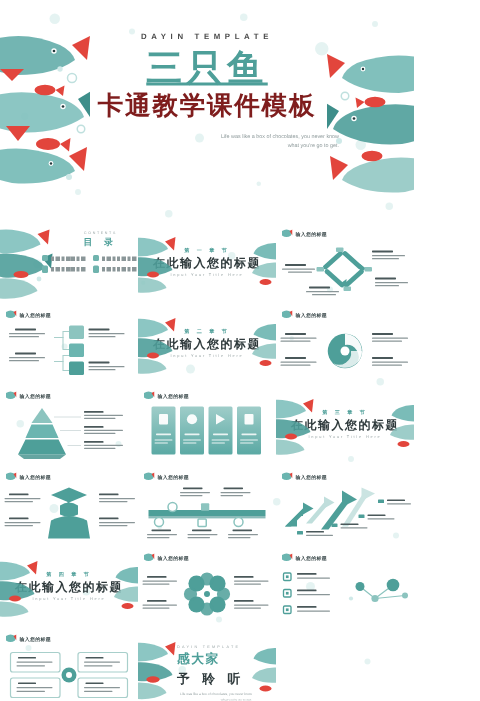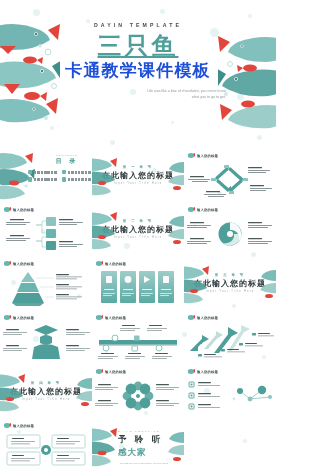--- a/index.html
+++ b/index.html
@@ -20,21 +20,21 @@
   .hero { position:relative; height:148px; overflow:hidden; z-index:2; }
   .hero-center { position:absolute; left:0; right:0; top:22px; text-align:center; }
   .kicker {
     font-size:5.2px; letter-spacing:3.1px; color:#4a4a4a; font-weight:bold;
   }
   .title-cn {
     font-size:24px; font-weight:bold; color:#4e9f99; letter-spacing:3px;
     margin-top:5px; line-height:1.05;text-decoration:underline;
   }
   .subtitle-cn {
-    font-size:17px; font-weight:bold; color:#1d4ed8; letter-spacing:1.2px;
+    font-size:17px; font-weight:bold; color:#7f1d1d; letter-spacing:1.2px;
     margin-top:4px; line-height:1.1;
   }
   .hero-en {
     font-size:3.6px; color:#8e9a9b; line-height:1.7; margin-top:7px;
     padding-right:50px; text-align:right;
   }
 
   
   .fish-left { position:absolute; left:-10px; top:16px; z-index:3; }
   .fish-right { position:absolute; right:-12px; top:30px; z-index:3; transform:scaleX(-1); }
@@ -748,21 +748,21 @@
       <path d="M-3 31 Q9 27 21 31 Q26 33 27 36 Q18 41 7 40 Q0 38 -3 36 Z" fill="#8cc4bf" opacity=".85"></path>
       <ellipse cx="18" cy="27" rx="4.4" ry="2.2" fill="#e2453c"></ellipse>
     </svg>
     <svg class="dv-fish-r" width="24" height="36" viewBox="0 0 24 36">
       <path d="M-2 4 Q7 0 16 4 Q20 6 21 9 Q14 13 5 13 Q0 11 -2 9 Z" fill="#6bb5b0" opacity=".9"></path>
       <path d="M-2 17 Q7 13 17 17 Q21 19 22 22 Q14 26 5 25 Q0 24 -2 22 Z" fill="#8cc4bf" opacity=".85"></path>
       <ellipse cx="13" cy="29" rx="4" ry="2" fill="#e2453c"></ellipse>
     </svg>
     <div style="position:absolute;left:26px;top:12px;width:50px;text-align:left">
       <div style="font-size:2.5px;letter-spacing:1.5px;color:#9aa6a7">DAYIN   TEMPLATE</div>
+      <div style="font-size:8.5px;font-weight:bold;color:#4e9f99;letter-spacing:1px;margin-top:1px">感大家</div>
       <div style="font-size:8.5px;font-weight:bold;color:#2f3a3c;letter-spacing:3px;margin-top:1px">予 聆 听</div>
-      <div style="font-size:8.5px;font-weight:bold;color:#4e9f99;letter-spacing:1px;margin-top:1px">感大家</div>
       <div style="font-size:2.2px;color:#9aa6a7;margin-top:3px;line-height:1.6;text-align:right">Life was like a box of chocolates, you never know what you're go to get.</div>
     </div>
   </div>
 
   <div class="slide empty"></div>
 
 </div>
 
 </body></html>

